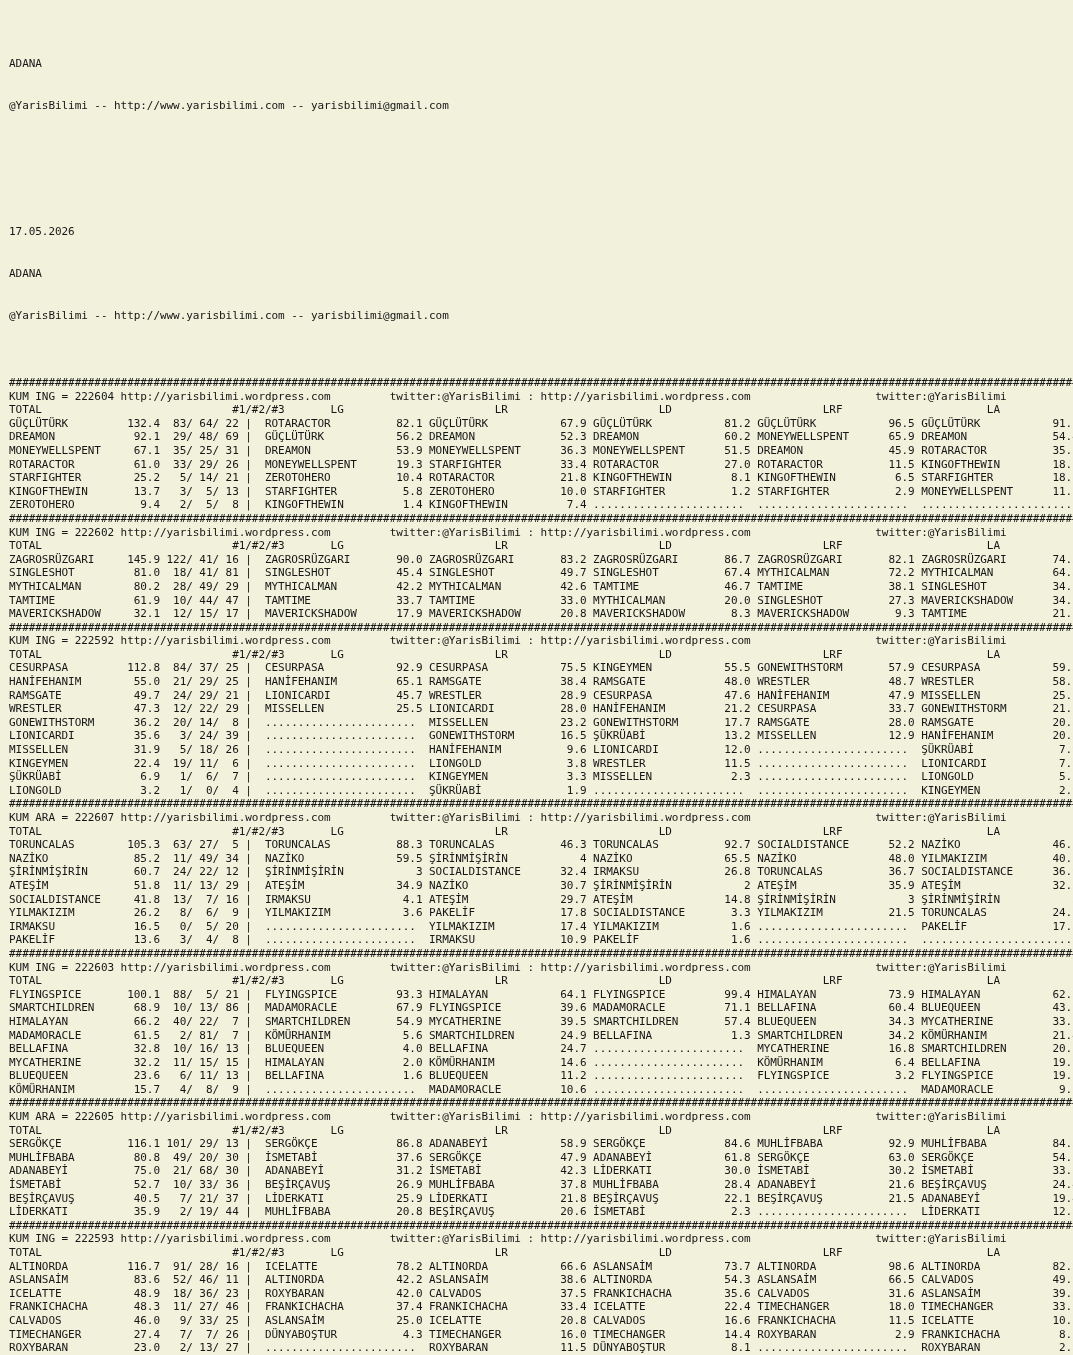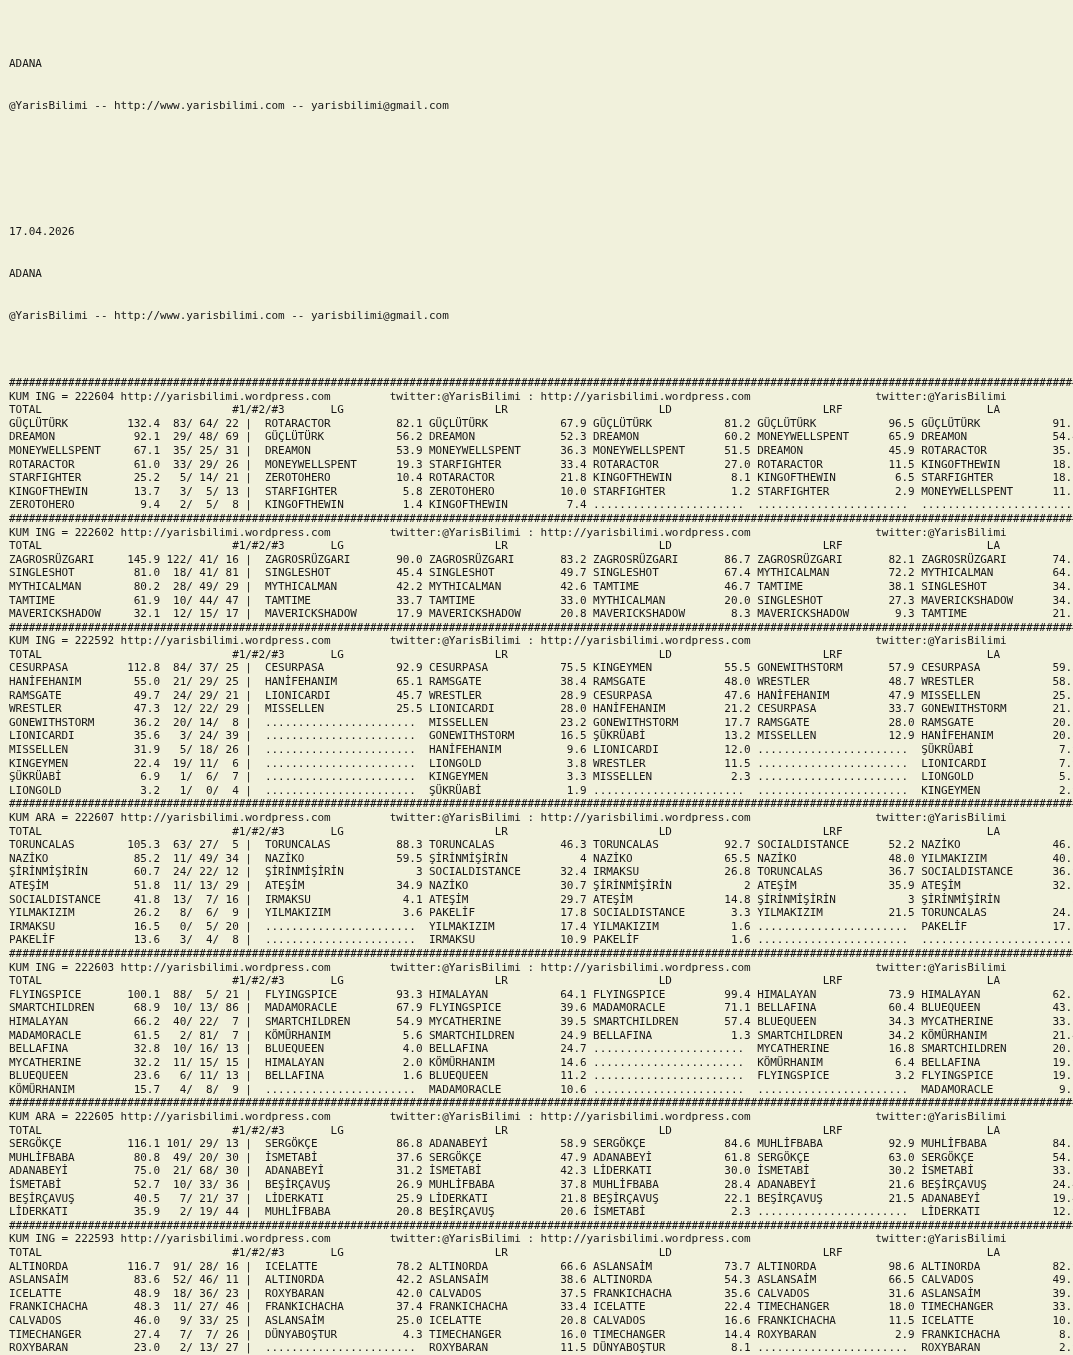--- a/index.html
+++ b/index.html
@@ -21,18 +21,18 @@
 </style>
 </head>
 <body>
 
 <div class="doc">
   <div class="top-block">
     <div class="hdr-line">ADANA</div>
     <div class="hdr-line">@YarisBilimi -- http://www.yarisbilimi.com -- yarisbilimi@gmail.com</div>
     <div class="hdr-line"></div>
     <div class="hdr-line"></div>
-    <div class="hdr-line">17.04.2026</div>
+    <div class="hdr-line">17.05.2026</div>
     <div class="hdr-line">ADANA</div>
     <div class="hdr-line">@YarisBilimi -- http://www.yarisbilimi.com -- yarisbilimi@gmail.com</div>
   </div>
   <div id="sections"><div class="ln">###################################################################################################################################################################</div><div class="ln">KUM ING = 222604 http://yarisbilimi.wordpress.com         twitter:@YarisBilimi : http://yarisbilimi.wordpress.com                   twitter:@YarisBilimi</div><div class="ln">TOTAL                             #1/#2/#3       LG                       LR                       LD                       LRF                      LA</div><div class="ln">GÜÇLÜTÜRK         132.4  83/ 64/ 22 |  ROTARACTOR          82.1 GÜÇLÜTÜRK           67.9 GÜÇLÜTÜRK           81.2 GÜÇLÜTÜRK           96.5 GÜÇLÜTÜRK           91.5</div><div class="ln">DREAMON            92.1  29/ 48/ 69 |  GÜÇLÜTÜRK           56.2 DREAMON             52.3 DREAMON             60.2 MONEYWELLSPENT      65.9 DREAMON             54.4</div><div class="ln">MONEYWELLSPENT     67.1  35/ 25/ 31 |  DREAMON             53.9 MONEYWELLSPENT      36.3 MONEYWELLSPENT      51.5 DREAMON             45.9 ROTARACTOR          35.1</div><div class="ln">ROTARACTOR         61.0  33/ 29/ 26 |  MONEYWELLSPENT      19.3 STARFIGHTER         33.4 ROTARACTOR          27.0 ROTARACTOR          11.5 KINGOFTHEWIN        18.7</div><div class="ln">STARFIGHTER        25.2   5/ 14/ 21 |  ZEROTOHERO          10.4 ROTARACTOR          21.8 KINGOFTHEWIN         8.1 KINGOFTHEWIN         6.5 STARFIGHTER         18.0</div><div class="ln">KINGOFTHEWIN       13.7   3/  5/ 13 |  STARFIGHTER          5.8 ZEROTOHERO          10.0 STARFIGHTER          1.2 STARFIGHTER          2.9 MONEYWELLSPENT      11.5</div><div class="ln">ZEROTOHERO          9.4   2/  5/  8 |  KINGOFTHEWIN         1.4 KINGOFTHEWIN         7.4 .......................  .......................  ....................... </div><div class="ln">###################################################################################################################################################################</div><div class="ln">KUM ING = 222602 http://yarisbilimi.wordpress.com         twitter:@YarisBilimi : http://yarisbilimi.wordpress.com                   twitter:@YarisBilimi</div><div class="ln">TOTAL                             #1/#2/#3       LG                       LR                       LD                       LRF                      LA</div><div class="ln">ZAGROSRÜZGARI     145.9 122/ 41/ 16 |  ZAGROSRÜZGARI       90.0 ZAGROSRÜZGARI       83.2 ZAGROSRÜZGARI       86.7 ZAGROSRÜZGARI       82.1 ZAGROSRÜZGARI       74.3</div><div class="ln">SINGLESHOT         81.0  18/ 41/ 81 |  SINGLESHOT          45.4 SINGLESHOT          49.7 SINGLESHOT          67.4 MYTHICALMAN         72.2 MYTHICALMAN         64.3</div><div class="ln">MYTHICALMAN        80.2  28/ 49/ 29 |  MYTHICALMAN         42.2 MYTHICALMAN         42.6 TAMTIME             46.7 TAMTIME             38.1 SINGLESHOT          34.5</div><div class="ln">TAMTIME            61.9  10/ 44/ 47 |  TAMTIME             33.7 TAMTIME             33.0 MYTHICALMAN         20.0 SINGLESHOT          27.3 MAVERICKSHADOW      34.5</div><div class="ln">MAVERICKSHADOW     32.1  12/ 15/ 17 |  MAVERICKSHADOW      17.9 MAVERICKSHADOW      20.8 MAVERICKSHADOW       8.3 MAVERICKSHADOW       9.3 TAMTIME             21.6</div><div class="ln">###################################################################################################################################################################</div><div class="ln">KUM ING = 222592 http://yarisbilimi.wordpress.com         twitter:@YarisBilimi : http://yarisbilimi.wordpress.com                   twitter:@YarisBilimi</div><div class="ln">TOTAL                             #1/#2/#3       LG                       LR                       LD                       LRF                      LA</div><div class="ln">CESURPASA         112.8  84/ 37/ 25 |  CESURPASA           92.9 CESURPASA           75.5 KINGEYMEN           55.5 GONEWITHSTORM       57.9 CESURPASA           59.3</div><div class="ln">HANİFEHANIM        55.0  21/ 29/ 25 |  HANİFEHANIM         65.1 RAMSGATE            38.4 RAMSGATE            48.0 WRESTLER            48.7 WRESTLER            58.0</div><div class="ln">RAMSGATE           49.7  24/ 29/ 21 |  LIONICARDI          45.7 WRESTLER            28.9 CESURPASA           47.6 HANİFEHANIM         47.9 MISSELLEN           25.1</div><div class="ln">WRESTLER           47.3  12/ 22/ 29 |  MISSELLEN           25.5 LIONICARDI          28.0 HANİFEHANIM         21.2 CESURPASA           33.7 GONEWITHSTORM       21.5</div><div class="ln">GONEWITHSTORM      36.2  20/ 14/  8 |  .......................  MISSELLEN           23.2 GONEWITHSTORM       17.7 RAMSGATE            28.0 RAMSGATE            20.8</div><div class="ln">LIONICARDI         35.6   3/ 24/ 39 |  .......................  GONEWITHSTORM       16.5 ŞÜKRÜABİ            13.2 MISSELLEN           12.9 HANİFEHANIM         20.8</div><div class="ln">MISSELLEN          31.9   5/ 18/ 26 |  .......................  HANİFEHANIM          9.6 LIONICARDI          12.0 .......................  ŞÜKRÜABİ             7.9</div><div class="ln">KINGEYMEN          22.4  19/ 11/  6 |  .......................  LIONGOLD             3.8 WRESTLER            11.5 .......................  LIONICARDI           7.9</div><div class="ln">ŞÜKRÜABİ            6.9   1/  6/  7 |  .......................  KINGEYMEN            3.3 MISSELLEN            2.3 .......................  LIONGOLD             5.0</div><div class="ln">LIONGOLD            3.2   1/  0/  4 |  .......................  ŞÜKRÜABİ             1.9 .......................  .......................  KINGEYMEN            2.9</div><div class="ln">###################################################################################################################################################################</div><div class="ln">KUM ARA = 222607 http://yarisbilimi.wordpress.com         twitter:@YarisBilimi : http://yarisbilimi.wordpress.com                   twitter:@YarisBilimi</div><div class="ln">TOTAL                             #1/#2/#3       LG                       LR                       LD                       LRF                      LA</div><div class="ln">TORUNCALAS        105.3  63/ 27/  5 |  TORUNCALAS          88.3 TORUNCALAS          46.3 TORUNCALAS          92.7 SOCIALDISTANCE      52.2 NAZİKO              46.0</div><div class="ln">NAZİKO             85.2  11/ 49/ 34 |  NAZİKO              59.5 ŞİRİNMİŞİRİN           4 NAZİKO              65.5 NAZİKO              48.0 YILMAKIZIM          40.0</div><div class="ln">ŞİRİNMİŞİRİN       60.7  24/ 22/ 12 |  ŞİRİNMİŞİRİN           3 SOCIALDISTANCE      32.4 IRMAKSU             26.8 TORUNCALAS          36.7 SOCIALDISTANCE      36.9</div><div class="ln">ATEŞİM             51.8  11/ 13/ 29 |  ATEŞİM              34.9 NAZİKO              30.7 ŞİRİNMİŞİRİN           2 ATEŞİM              35.9 ATEŞİM              32.7</div><div class="ln">SOCIALDISTANCE     41.8  13/  7/ 16 |  IRMAKSU              4.1 ATEŞİM              29.7 ATEŞİM              14.8 ŞİRİNMİŞİRİN           3 ŞİRİNMİŞİRİN           3</div><div class="ln">YILMAKIZIM         26.2   8/  6/  9 |  YILMAKIZIM           3.6 PAKELİF             17.8 SOCIALDISTANCE       3.3 YILMAKIZIM          21.5 TORUNCALAS          24.5</div><div class="ln">IRMAKSU            16.5   0/  5/ 20 |  .......................  YILMAKIZIM          17.4 YILMAKIZIM           1.6 .......................  PAKELİF             17.3</div><div class="ln">PAKELİF            13.6   3/  4/  8 |  .......................  IRMAKSU             10.9 PAKELİF              1.6 .......................  ....................... </div><div class="ln">###################################################################################################################################################################</div><div class="ln">KUM ING = 222603 http://yarisbilimi.wordpress.com         twitter:@YarisBilimi : http://yarisbilimi.wordpress.com                   twitter:@YarisBilimi</div><div class="ln">TOTAL                             #1/#2/#3       LG                       LR                       LD                       LRF                      LA</div><div class="ln">FLYINGSPICE       100.1  88/  5/ 21 |  FLYINGSPICE         93.3 HIMALAYAN           64.1 FLYINGSPICE         99.4 HIMALAYAN           73.9 HIMALAYAN           62.0</div><div class="ln">SMARTCHILDREN      68.9  10/ 13/ 86 |  MADAMORACLE         67.9 FLYINGSPICE         39.6 MADAMORACLE         71.1 BELLAFINA           60.4 BLUEQUEEN           43.0</div><div class="ln">HIMALAYAN          66.2  40/ 22/  7 |  SMARTCHILDREN       54.9 MYCATHERINE         39.5 SMARTCHILDREN       57.4 BLUEQUEEN           34.3 MYCATHERINE         33.5</div><div class="ln">MADAMORACLE        61.5   2/ 81/  7 |  KÖMÜRHANIM           5.6 SMARTCHILDREN       24.9 BELLAFINA            1.3 SMARTCHILDREN       34.2 KÖMÜRHANIM          21.4</div><div class="ln">BELLAFINA          32.8  10/ 16/ 13 |  BLUEQUEEN            4.0 BELLAFINA           24.7 .......................  MYCATHERINE         16.8 SMARTCHILDREN       20.7</div><div class="ln">MYCATHERINE        32.2  11/ 15/ 15 |  HIMALAYAN            2.0 KÖMÜRHANIM          14.6 .......................  KÖMÜRHANIM           6.4 BELLAFINA           19.9</div><div class="ln">BLUEQUEEN          23.6   6/ 11/ 13 |  BELLAFINA            1.6 BLUEQUEEN           11.2 .......................  FLYINGSPICE          3.2 FLYINGSPICE         19.1</div><div class="ln">KÖMÜRHANIM         15.7   4/  8/  9 |  .......................  MADAMORACLE         10.6 .......................  .......................  MADAMORACLE          9.5</div><div class="ln">###################################################################################################################################################################</div><div class="ln">KUM ARA = 222605 http://yarisbilimi.wordpress.com         twitter:@YarisBilimi : http://yarisbilimi.wordpress.com                   twitter:@YarisBilimi</div><div class="ln">TOTAL                             #1/#2/#3       LG                       LR                       LD                       LRF                      LA</div><div class="ln">SERGÖKÇE          116.1 101/ 29/ 13 |  SERGÖKÇE            86.8 ADANABEYİ           58.9 SERGÖKÇE            84.6 MUHLİFBABA          92.9 MUHLİFBABA          84.3</div><div class="ln">MUHLİFBABA         80.8  49/ 20/ 30 |  İSMETABİ            37.6 SERGÖKÇE            47.9 ADANABEYİ           61.8 SERGÖKÇE            63.0 SERGÖKÇE            54.5</div><div class="ln">ADANABEYİ          75.0  21/ 68/ 30 |  ADANABEYİ           31.2 İSMETABİ            42.3 LİDERKATI           30.0 İSMETABİ            30.2 İSMETABİ            33.7</div><div class="ln">İSMETABİ           52.7  10/ 33/ 36 |  BEŞİRÇAVUŞ          26.9 MUHLİFBABA          37.8 MUHLİFBABA          28.4 ADANABEYİ           21.6 BEŞİRÇAVUŞ          24.4</div><div class="ln">BEŞİRÇAVUŞ         40.5   7/ 21/ 37 |  LİDERKATI           25.9 LİDERKATI           21.8 BEŞİRÇAVUŞ          22.1 BEŞİRÇAVUŞ          21.5 ADANABEYİ           19.4</div><div class="ln">LİDERKATI          35.9   2/ 19/ 44 |  MUHLİFBABA          20.8 BEŞİRÇAVUŞ          20.6 İSMETABİ             2.3 .......................  LİDERKATI           12.9</div><div class="ln">###################################################################################################################################################################</div><div class="ln">KUM ING = 222593 http://yarisbilimi.wordpress.com         twitter:@YarisBilimi : http://yarisbilimi.wordpress.com                   twitter:@YarisBilimi</div><div class="ln">TOTAL                             #1/#2/#3       LG                       LR                       LD                       LRF                      LA</div><div class="ln">ALTINORDA         116.7  91/ 28/ 16 |  ICELATTE            78.2 ALTINORDA           66.6 ASLANSAİM           73.7 ALTINORDA           98.6 ALTINORDA           82.9</div><div class="ln">ASLANSAİM          83.6  52/ 46/ 11 |  ALTINORDA           42.2 ASLANSAİM           38.6 ALTINORDA           54.3 ASLANSAİM           66.5 CALVADOS            49.5</div><div class="ln">ICELATTE           48.9  18/ 36/ 23 |  ROXYBARAN           42.0 CALVADOS            37.5 FRANKICHACHA        35.6 CALVADOS            31.6 ASLANSAİM           39.3</div><div class="ln">FRANKICHACHA       48.3  11/ 27/ 46 |  FRANKICHACHA        37.4 FRANKICHACHA        33.4 ICELATTE            22.4 TIMECHANGER         18.0 TIMECHANGER         33.0</div><div class="ln">CALVADOS           46.0   9/ 33/ 25 |  ASLANSAİM           25.0 ICELATTE            20.8 CALVADOS            16.6 FRANKICHACHA        11.5 ICELATTE            10.0</div><div class="ln">TIMECHANGER        27.4   7/  7/ 26 |  DÜNYABOŞTUR          4.3 TIMECHANGER         16.0 TIMECHANGER         14.4 ROXYBARAN            2.9 FRANKICHACHA         8.7</div><div class="ln">ROXYBARAN          23.0   2/ 13/ 27 |  .......................  ROXYBARAN           11.5 DÜNYABOŞTUR          8.1 .......................  ROXYBARAN            2.9</div><div class="ln">DÜNYABOŞTUR         7.2   0/  0/ 16 |  .......................  DÜNYABOŞTUR          4.8 ROXYBARAN            4.0 .......................  DÜNYABOŞTUR          2.9</div></div>
 </div>
 
 </body></html>

